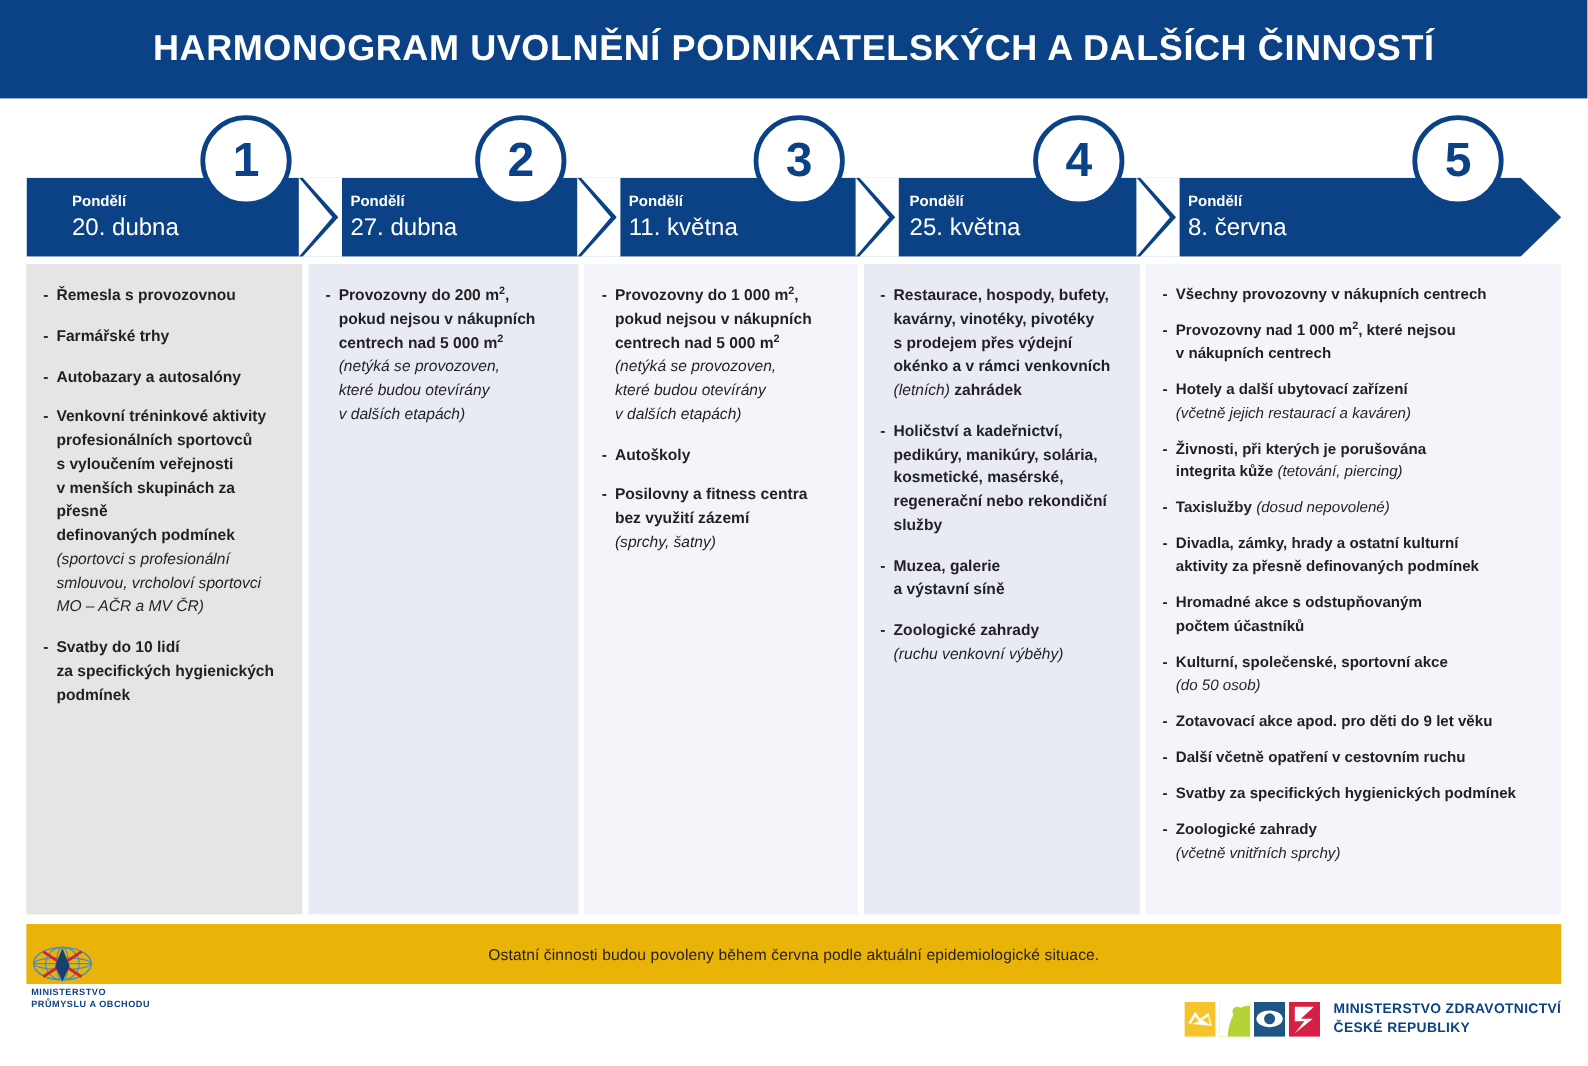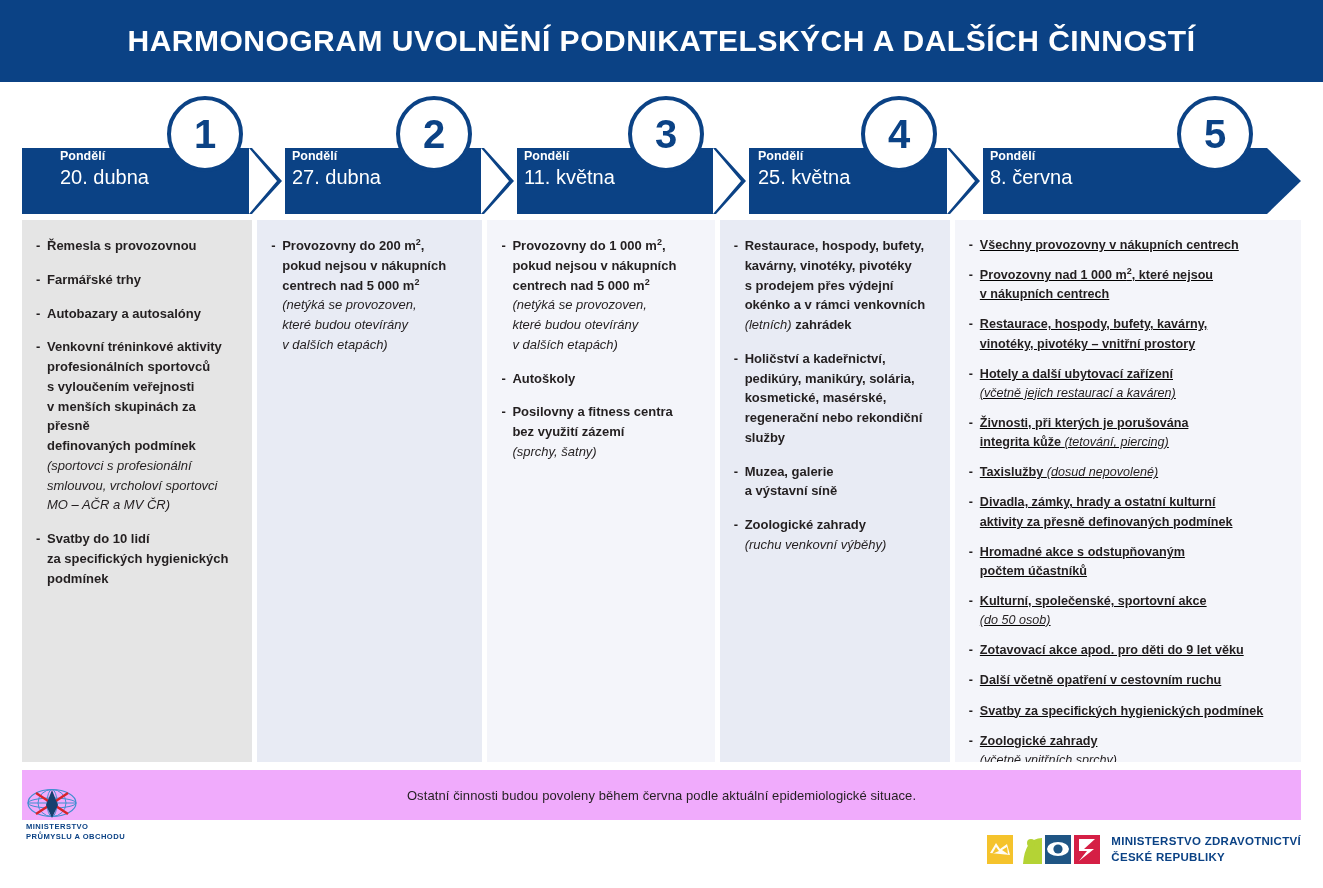--- a/index.html
+++ b/index.html
@@ -98,21 +98,21 @@
     clip-path: polygon(0 0, 3px 0, 33px 33px, 3px 66px, 0 66px, 28px 33px);
   }
   .date-cell {
     position: absolute;
     top: 0;
     height: 66px;
     z-index: 12;
     padding-left: 10px;
     display: flex;
     flex-direction: column;
-    justify-content: flex-start;
+    justify-content: center;
   }
   .date-day {
     color: #ffffff;
     font-size: 12.5px;
     font-weight: bold;
     line-height: 1.3;
     margin-bottom: 2px;
   }
   .date-date {
     color: #ffffff;
@@ -132,21 +132,21 @@
   }
   .col {
     height: 542px;
     padding: 16px 12px 10px 14px;
     overflow: hidden;
   }
   .col.c1 { width: 232px; background: #e5e5e5; }
   .col.c2 { width: 227px; background: #e8ebf4; }
   .col.c3 { width: 229px; background: #f4f5fa; }
   .col.c4 { width: 232px; background: #e8ebf4; }
-  .col.c5 { width: 349px; background: #f4f5fa; text-decoration: underline; }
+  .col.c5 { width: 349px; background: #f4f5fa; }
 
   .item {
     position: relative;
     padding-left: 11px;
     color: #231f20;
     font-size: 13px;
     font-weight: bold;
     line-height: 1.52;
     margin-bottom: 14px;
     font-family: "Liberation Sans", sans-serif;
@@ -169,21 +169,21 @@
   }
   .col.c5 .item { margin-bottom: 11px; font-size: 12.6px; }
   .col.c5 .item:last-child { margin-bottom: 0; }
 
   
   .footnote {
     position: absolute;
     left: 22px; top: 770px;
     width: 1279px;
     height: 50px;
-    background: #f0abfc;
+    background: #eab308;
     display: flex;
     align-items: center;
     justify-content: center;
   }
   .footnote-text {
     color: #231f20;
     font-size: 13px;
     font-weight: normal;
     letter-spacing: 0.1px;
   }
@@ -296,21 +296,20 @@
       </div>
     <div class="col c4">
         <div class="item">Restaurace, hospody, bufety,<br>kavárny, vinotéky, pivotéky<br>s prodejem přes výdejní<br>okénko a v rámci venkovních<br><span class="note">(letních)</span> zahrádek</div>
         <div class="item">Holičství a kadeřnictví,<br>pedikúry, manikúry, solária,<br>kosmetické, masérské,<br>regenerační nebo rekondiční<br>služby</div>
         <div class="item">Muzea, galerie<br>a výstavní síně</div>
         <div class="item">Zoologické zahrady<br><span class="note">(ruchu venkovní výběhy)</span></div>
       </div>
     <div class="col c5">
         <div class="item">Všechny provozovny v nákupních centrech</div>
         <div class="item">Provozovny nad 1 000 m<sup>2</sup>, které nejsou<br>v nákupních centrech</div>
-        <div class="item">Restaurace, hospody, bufety, kavárny,<br>vinotéky, pivotéky – vnitřní prostory</div>
         <div class="item">Hotely a další ubytovací zařízení<br><span class="note">(včetně jejich restaurací a kaváren)</span></div>
         <div class="item">Živnosti, při kterých je porušována<br>integrita kůže <span class="note">(tetování, piercing)</span></div>
         <div class="item">Taxislužby <span class="note">(dosud nepovolené)</span></div>
         <div class="item">Divadla, zámky, hrady a ostatní kulturní<br>aktivity za přesně definovaných podmínek</div>
         <div class="item">Hromadné akce s odstupňovaným<br>počtem účastníků</div>
         <div class="item">Kulturní, společenské, sportovní akce<br><span class="note">(do 50 osob)</span></div>
         <div class="item">Zotavovací akce apod. pro děti do 9 let věku</div>
         <div class="item">Další včetně opatření v cestovním ruchu</div>
         <div class="item">Svatby za specifických hygienických podmínek</div>
         <div class="item">Zoologické zahrady<br><span class="note">(včetně vnitřních sprchy)</span></div>

